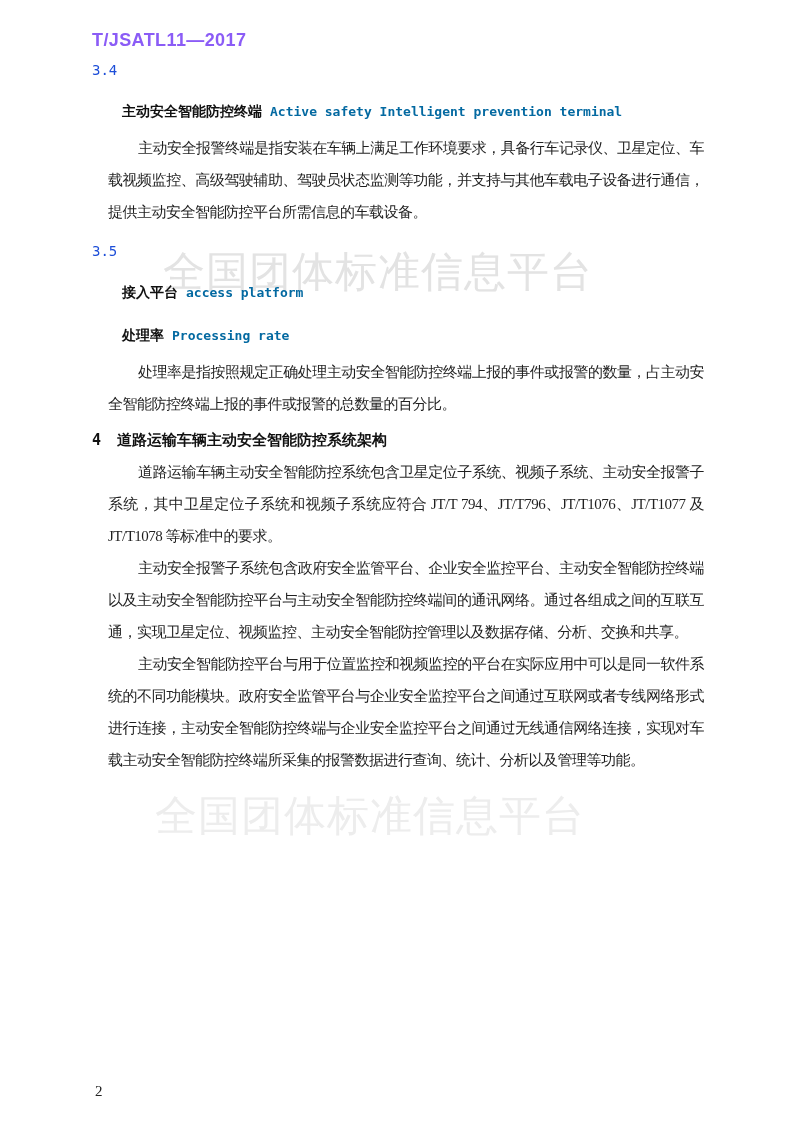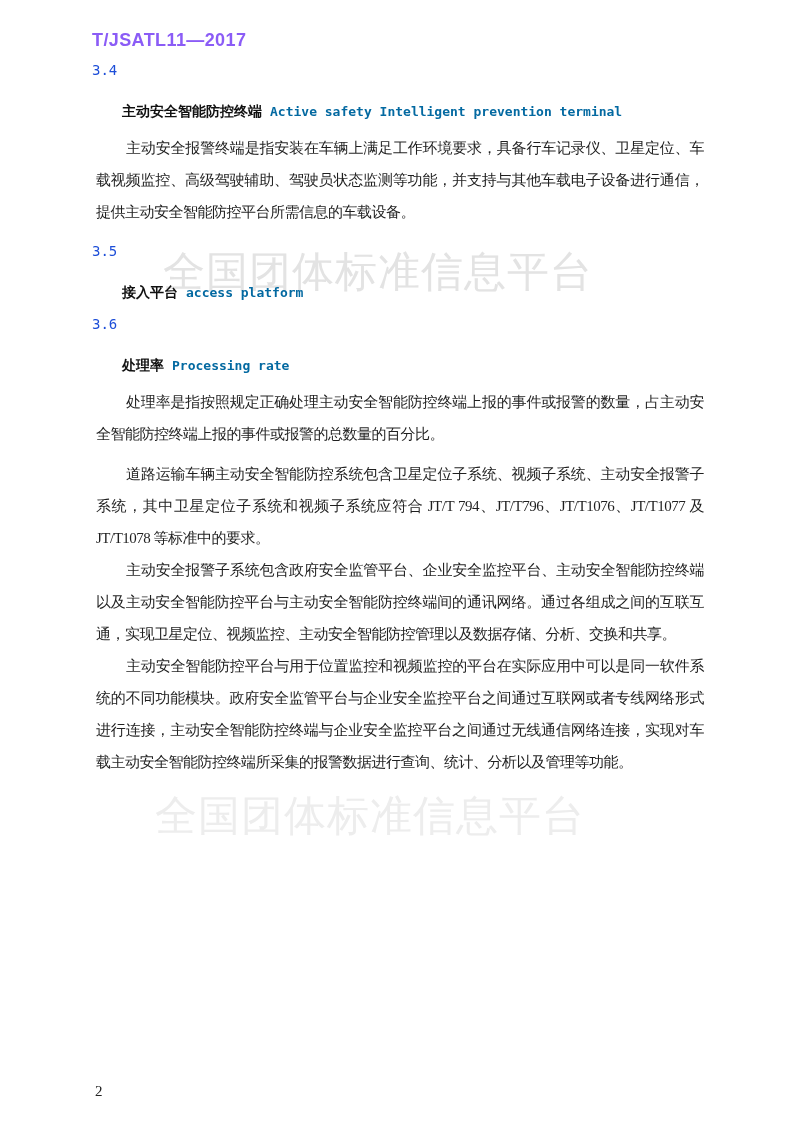--- a/index.html
+++ b/index.html
@@ -59,21 +59,21 @@
     color: #111;
   }
   .term-en {
     font-family: "DejaVu Sans Mono", monospace;
     font-weight: bold;
     font-size: 13px;
     color: #0369a1;
     margin-left: 4px;
   }
   .body-para {
-    margin: 12px 0 0 4px;
+    margin: 12px 0 0 16px;
     font-size: 15px;
     line-height: 32px;
     letter-spacing: -0.5px;
     text-align: justify;
     text-indent: 30px;
     color: #1f1f1f;
   }
   .ch-heading {
     margin-top: 12px;
     font-family: "Liberation Sans", sans-serif;
@@ -117,27 +117,29 @@
       <span class="term-en">Active safety Intelligent prevention terminal</span>
     </div>
     <p class="body-para">主动安全报警终端是指安装在车辆上满足工作环境要求，具备行车记录仪、卫星定位、车载视频监控、高级驾驶辅助、驾驶员状态监测等功能，并支持与其他车载电子设备进行通信，提供主动安全智能防控平台所需信息的车载设备。</p>
 
     <div class="sec-num">3.5</div>
     <div class="term-heading">
       <span class="term-cn">接入平台</span>
       <span class="term-en">access platform</span>
     </div>
 
-    <div class="sec-num">3.6</div>
     <div class="term-heading">
       <span class="term-cn">处理率</span>
       <span class="term-en">Processing rate</span>
     </div>
     <p class="body-para">处理率是指按照规定正确处理主动安全智能防控终端上报的事件或报警的数量，占主动安全智能防控终端上报的事件或报警的总数量的百分比。</p>
 
+    <div class="ch-heading">
+      <span class="ch-num">4</span><span class="ch-title">道路运输车辆主动安全智能防控系统架构</span>
+    </div>
     <p class="body-para chp chp-first">道路运输车辆主动安全智能防控系统包含卫星定位子系统、视频子系统、主动安全报警子系统，其中卫星定位子系统和视频子系统应符合 JT/T 794、JT/T796、JT/T1076、JT/T1077 及 JT/T1078 等标准中的要求。</p>
     <p class="body-para chp">主动安全报警子系统包含政府安全监管平台、企业安全监控平台、主动安全智能防控终端以及主动安全智能防控平台与主动安全智能防控终端间的通讯网络。通过各组成之间的互联互通，实现卫星定位、视频监控、主动安全智能防控管理以及数据存储、分析、交换和共享。</p>
     <p class="body-para chp">主动安全智能防控平台与用于位置监控和视频监控的平台在实际应用中可以是同一软件系统的不同功能模块。政府安全监管平台与企业安全监控平台之间通过互联网或者专线网络形式进行连接，主动安全智能防控终端与企业安全监控平台之间通过无线通信网络连接，实现对车载主动安全智能防控终端所采集的报警数据进行查询、统计、分析以及管理等功能。</p>
 
   </div>
 
   <div class="page-num">2</div>
 
 </div>
 

